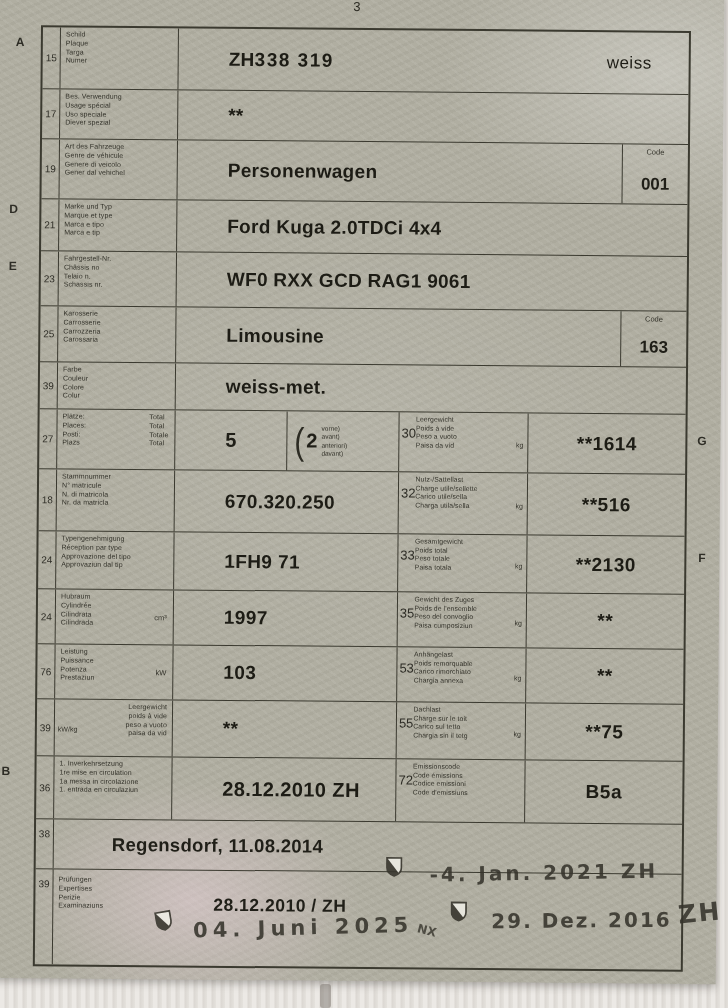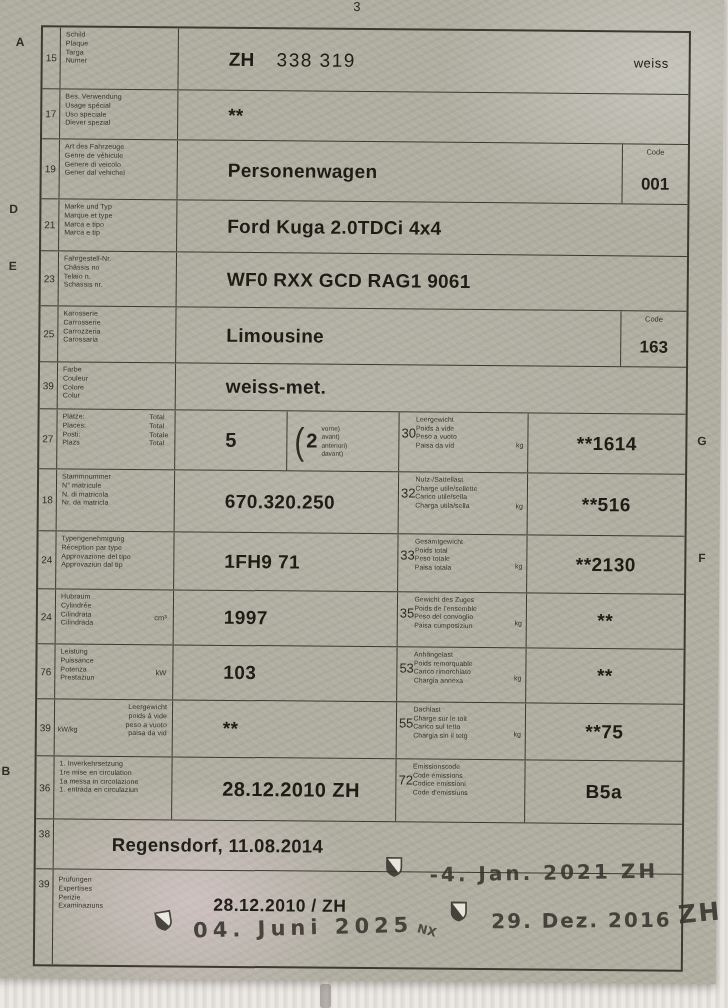--- a/index.html
+++ b/index.html
@@ -39,22 +39,22 @@
   }
   .row{display:flex;border-bottom:1.5px solid #3b3a30;box-sizing:border-box;position:relative;background:transparent;}
   .row:last-child{border-bottom:none;}
   .num{flex:0 0 18px;border-right:1.3px solid #3b3a30;font-size:10px;color:#2e2d26;
        display:flex;align-items:center;justify-content:center;box-sizing:border-box;}
   .num.top{align-items:flex-start;padding-top:9px;text-align:center;}
   .lbl{flex:0 0 118px;border-right:1.3px solid #3b3a30;padding:3px 3px 2px 5px;position:relative;box-sizing:border-box;}
   .lbl-stack{font-size:7px;line-height:1.26;color:#33322a;white-space:pre-line;letter-spacing:.1px;}
   .val{flex:1;display:flex;align-items:center;font-size:19px;font-weight:600;
        padding-left:50px;letter-spacing:.3px;color:#1d1c15;box-sizing:border-box;}
-  .plate-num{font-weight:400;margin-left:22px;letter-spacing:1.5px;}
-  .right-note{margin-left:auto;margin-right:20px;font-size:13px;font-weight:500;letter-spacing:.5px;}
+  .plate-num{font-weight:700;letter-spacing:1.5px;}
+  .right-note{margin-left:auto;margin-right:37px;font-size:17px;font-weight:500;letter-spacing:.5px;}
   .code-cell{flex:0 0 66px;border-left:1.3px solid #3b3a30;display:flex;flex-direction:column;align-items:center;box-sizing:border-box;}
   .code-label{font-size:7.5px;color:#33322a;margin-top:3px;}
   .code-value{font-size:17px;font-weight:600;margin:auto 0 9px;}
   
   .val-left{flex:0 0 223px;display:flex;align-items:center;padding-left:50px;
             font-size:19px;font-weight:600;letter-spacing:.4px;box-sizing:border-box;color:#1d1c15;}
   .rhalf{flex:1;display:flex;border-left:1.3px solid #3b3a30;box-sizing:border-box;}
   .rlbl{flex:0 0 129px;border-right:1.3px solid #3b3a30;display:flex;padding:3px 2px 2px 2px;position:relative;box-sizing:border-box;}
   .rnum{font-size:13px;flex:0 0 14px;padding-top:10px;text-align:center;color:#2e2d26;}
   .rlbl .lbl-stack{font-size:6.8px;}

